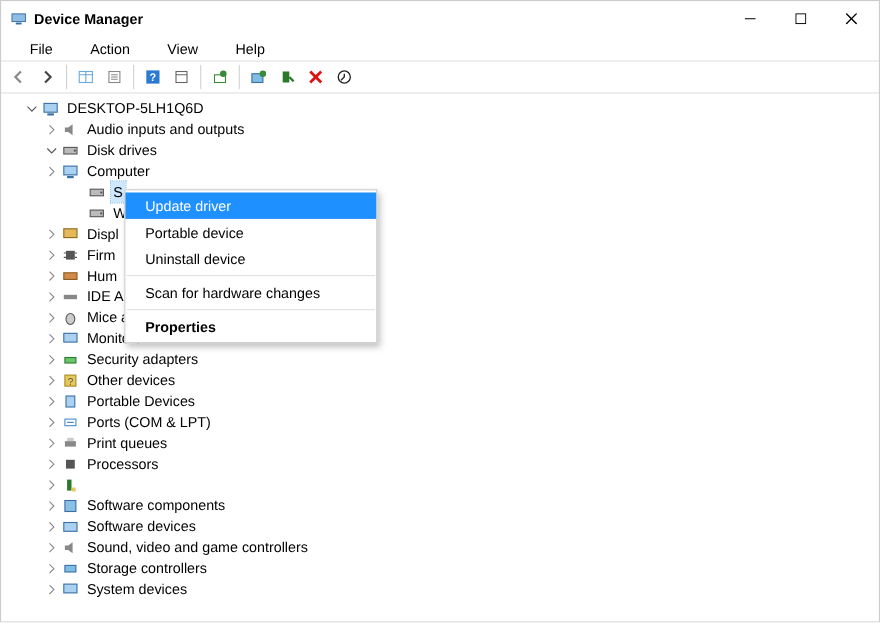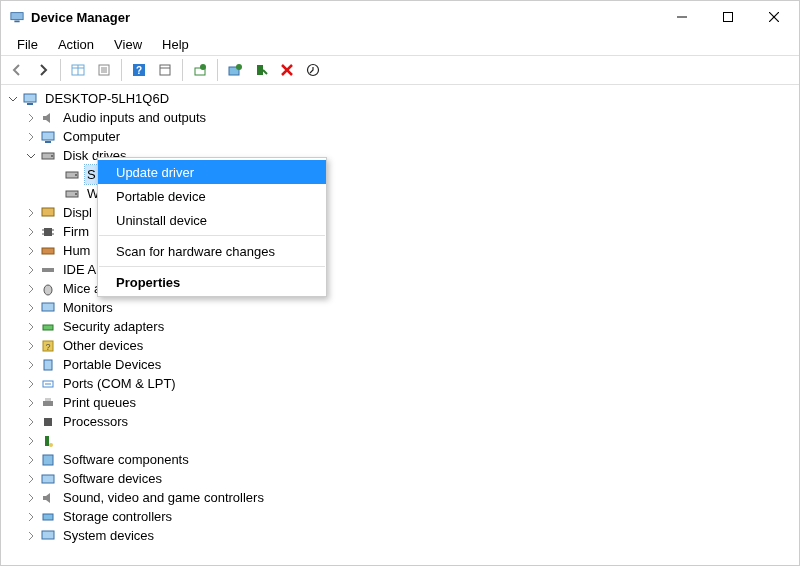--- a/index.html
+++ b/index.html
@@ -4,26 +4,26 @@
 <style>
   * { box-sizing: border-box; margin: 0; padding: 0; }
   html, body { width: 800px; height: 566px; font-family: "Segoe UI", Tahoma, sans-serif; font-size: 13px; background: #fff; color: #000; overflow: hidden; }
   .window { width: 100%; height: 100%; display: flex; flex-direction: column; border: 1px solid #ccc; }
   .titlebar { height: 32px; display: flex; align-items: center; padding: 0 2px 0 8px; font-weight: bold; }
   .titlebar .app-icon { width: 16px; height: 16px; margin-right: 6px; display: inline-flex; align-items: center; justify-content: center; }
   .titlebar .title { flex: 1; font-size: 13px; }
   .win-controls { display: flex; }
   .win-btn { width: 46px; height: 30px; display: flex; align-items: center; justify-content: center; }
   .win-btn svg { stroke: #000; }
-  .menubar { height: 22px; display: flex; align-items: center; padding: 0 8px; gap: 4px; }
+  .menubar { height: 22px; display: flex; align-items: center; padding: 0 18px; gap: 18px; }
   .menubar .menu { padding: 2px 8px; font-size: 13px; }
   .toolbar { height: 30px; display: flex; align-items: center; padding: 0 4px; border-top: 1px solid #e0e0e0; border-bottom: 1px solid #e0e0e0; gap: 2px; }
   .tbtn { width: 24px; height: 24px; display: flex; align-items: center; justify-content: center; border: 1px solid transparent; }
   .tsep { width: 1px; height: 22px; background: #d0d0d0; margin: 0 3px; }
-  .tree { flex: 1; overflow: auto; padding-top: 4px; padding-left: 0; position: relative; }
+  .tree { flex: 1; overflow: auto; padding-top: 4px; padding-left: 0; position: relative; margin-left: 16px; }
   .node { display: flex; align-items: center; height: 19px; line-height: 19px; white-space: nowrap; }
   .toggle { width: 16px; height: 16px; display: inline-flex; align-items: center; justify-content: center; margin-right: 1px; }
   .toggle.empty { visibility: hidden; }
   .toggle svg { width: 10px; height: 10px; }
   .node .icon { width: 16px; height: 16px; margin-right: 5px; display: inline-flex; align-items: center; justify-content: center; }
   .node .label { padding: 0 2px; }
   .node.selected .label { background: #cde8ff; outline: 1px dotted #7ab7e8; }
   .indent0 { padding-left: 4px; }
   .indent1 { padding-left: 22px; }
   .indent2 { padding-left: 46px; }
@@ -174,45 +174,45 @@
           <svg width="16" height="16">
             <path d="M3 6 L6 6 L10 3 L10 13 L6 10 L3 10 Z" fill="#888"></path>
           </svg>
         </span>
       <span class="label">Audio inputs and outputs</span>
     </div>
 
     <div class="node indent1">
       <span class="toggle">
           <svg viewBox="0 0 10 10">
+            <path d="M1 3 L5 7 L9 3" fill="none" stroke="#555"></path>
+          </svg>
+        </span>
+      <span class="icon">
+          <svg width="16" height="16">
+            <rect x="2" y="5" width="12" height="6" fill="#bbb" stroke="#555"></rect>
+            <circle cx="12" cy="8" r="1" fill="#555"></circle>
+          </svg>
+        </span>
+      <span class="label">Disk drives</span>
+    </div>
+
+    <div class="node indent1">
+      <span class="toggle">
+          <svg viewBox="0 0 10 10">
             <path d="M3 1 L7 5 L3 9" fill="none" stroke="#888"></path>
           </svg>
         </span>
       <span class="icon">
           <svg width="16" height="16">
             <rect x="2" y="3" width="12" height="8" fill="#aad1ef" stroke="#3a6ea5"></rect>
             <rect x="5" y="12" width="6" height="2" fill="#3a6ea5"></rect>
           </svg>
         </span>
       <span class="label">Computer</span>
-    </div>
-
-    <div class="node indent1">
-      <span class="toggle">
-          <svg viewBox="0 0 10 10">
-            <path d="M1 3 L5 7 L9 3" fill="none" stroke="#555"></path>
-          </svg>
-        </span>
-      <span class="icon">
-          <svg width="16" height="16">
-            <rect x="2" y="5" width="12" height="6" fill="#bbb" stroke="#555"></rect>
-            <circle cx="12" cy="8" r="1" fill="#555"></circle>
-          </svg>
-        </span>
-      <span class="label">Disk drives</span>
     </div>
 
     <div class="node indent2 selected">
       <span class="toggle empty"></span>
       <span class="icon">
           <svg width="16" height="16">
             <rect x="2" y="5" width="12" height="6" fill="#bbb" stroke="#555"></rect>
             <circle cx="12" cy="8" r="1" fill="#555"></circle>
           </svg>
         </span>
@@ -464,21 +464,21 @@
           </svg>
         </span>
         <span class="icon">
           <svg width="16" height="16">
             <rect x="2" y="3" width="12" height="8" fill="#aad1ef" stroke="#3a6ea5"></rect>
           </svg>
         </span>
         <span class="label">System devices</span>
       </div>
 
-    <div class="ctxmenu" style="left:96px;top:72px;">
+    <div class="ctxmenu" style="left:96px;top:87px;">
       <div class="ctxitem hover">Update driver</div>
       <div class="ctxitem">Portable device</div>
       <div class="ctxitem">Uninstall device</div>
       <div class="ctxsep"></div>
       <div class="ctxitem">Scan for hardware changes</div>
       <div class="ctxsep"></div>
       <div class="ctxitem bold">Properties</div>
     </div>
 
   </div>

